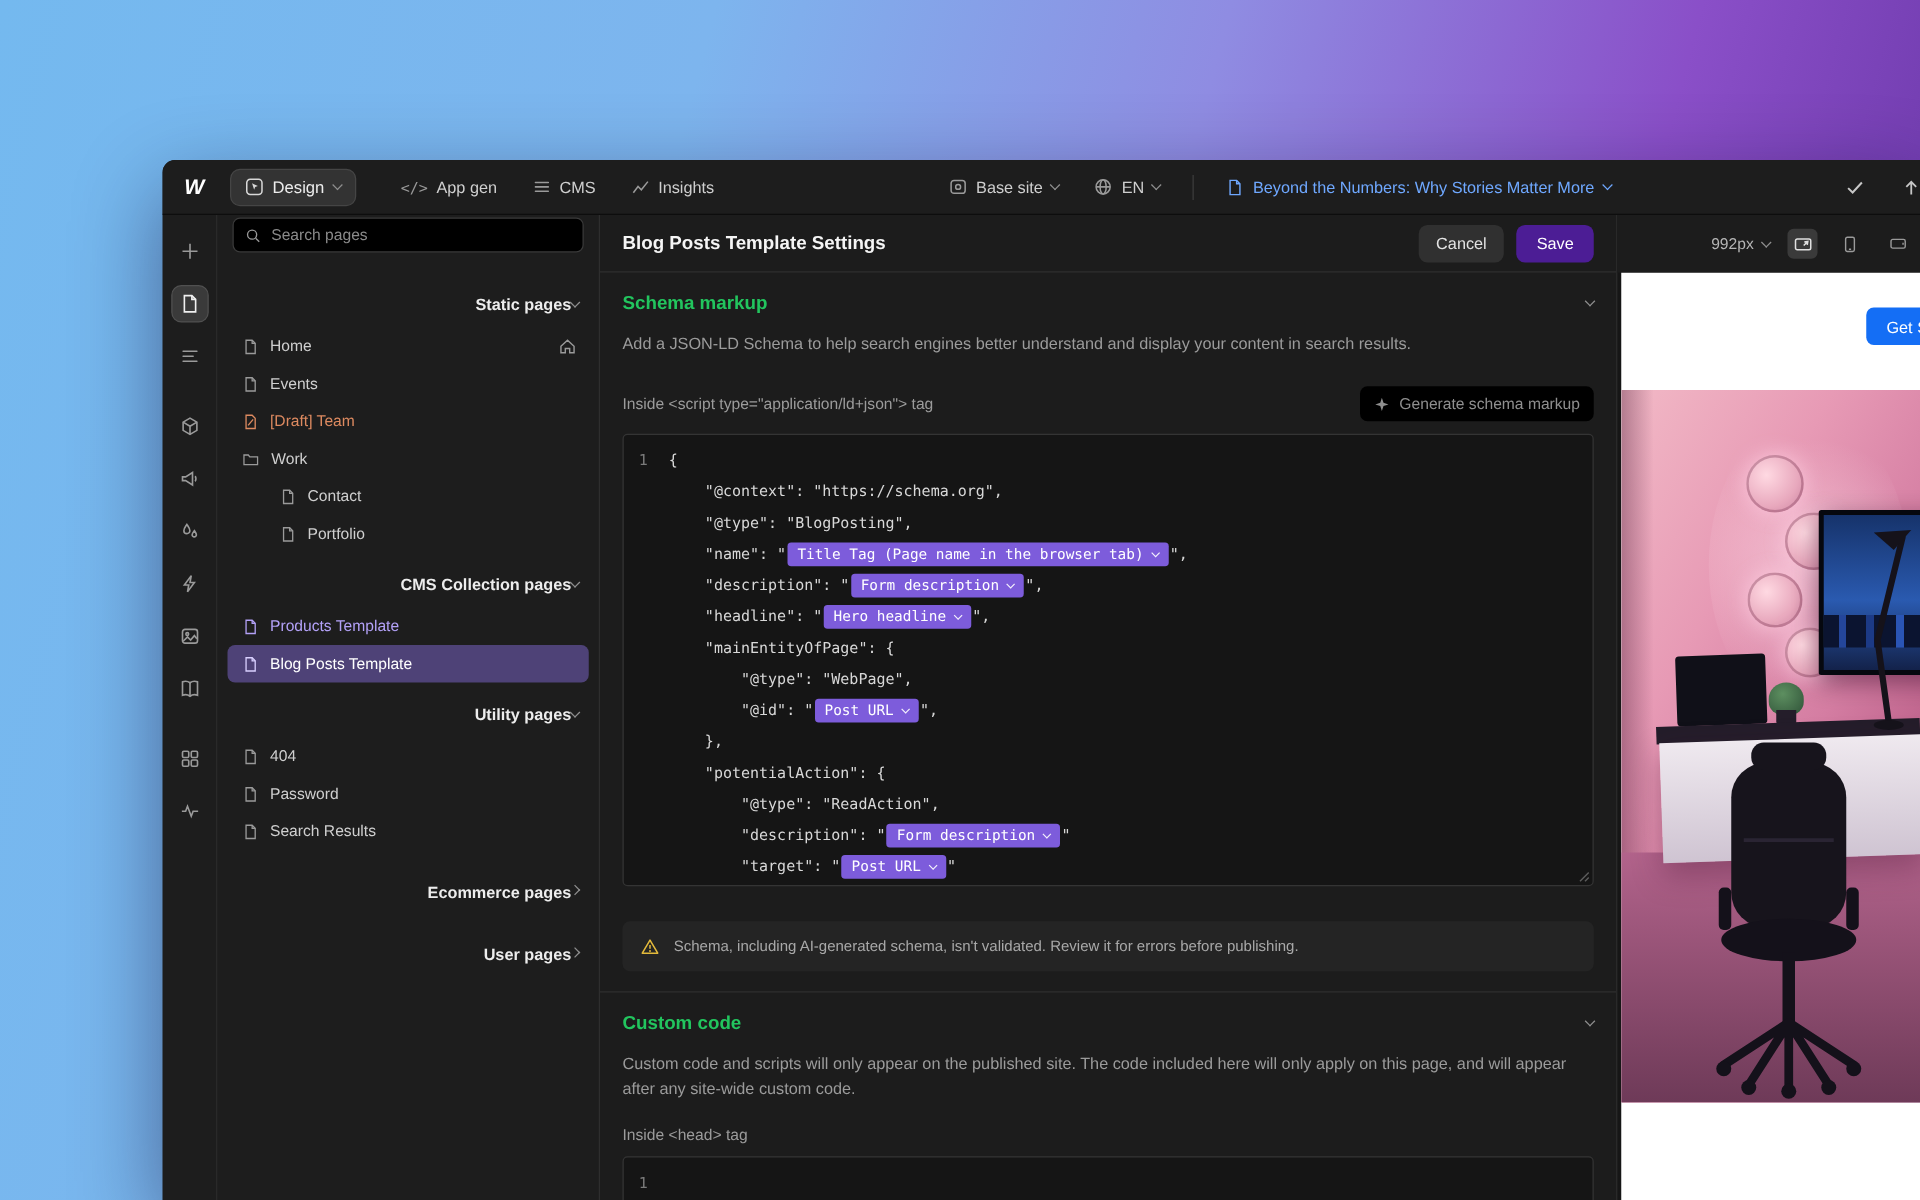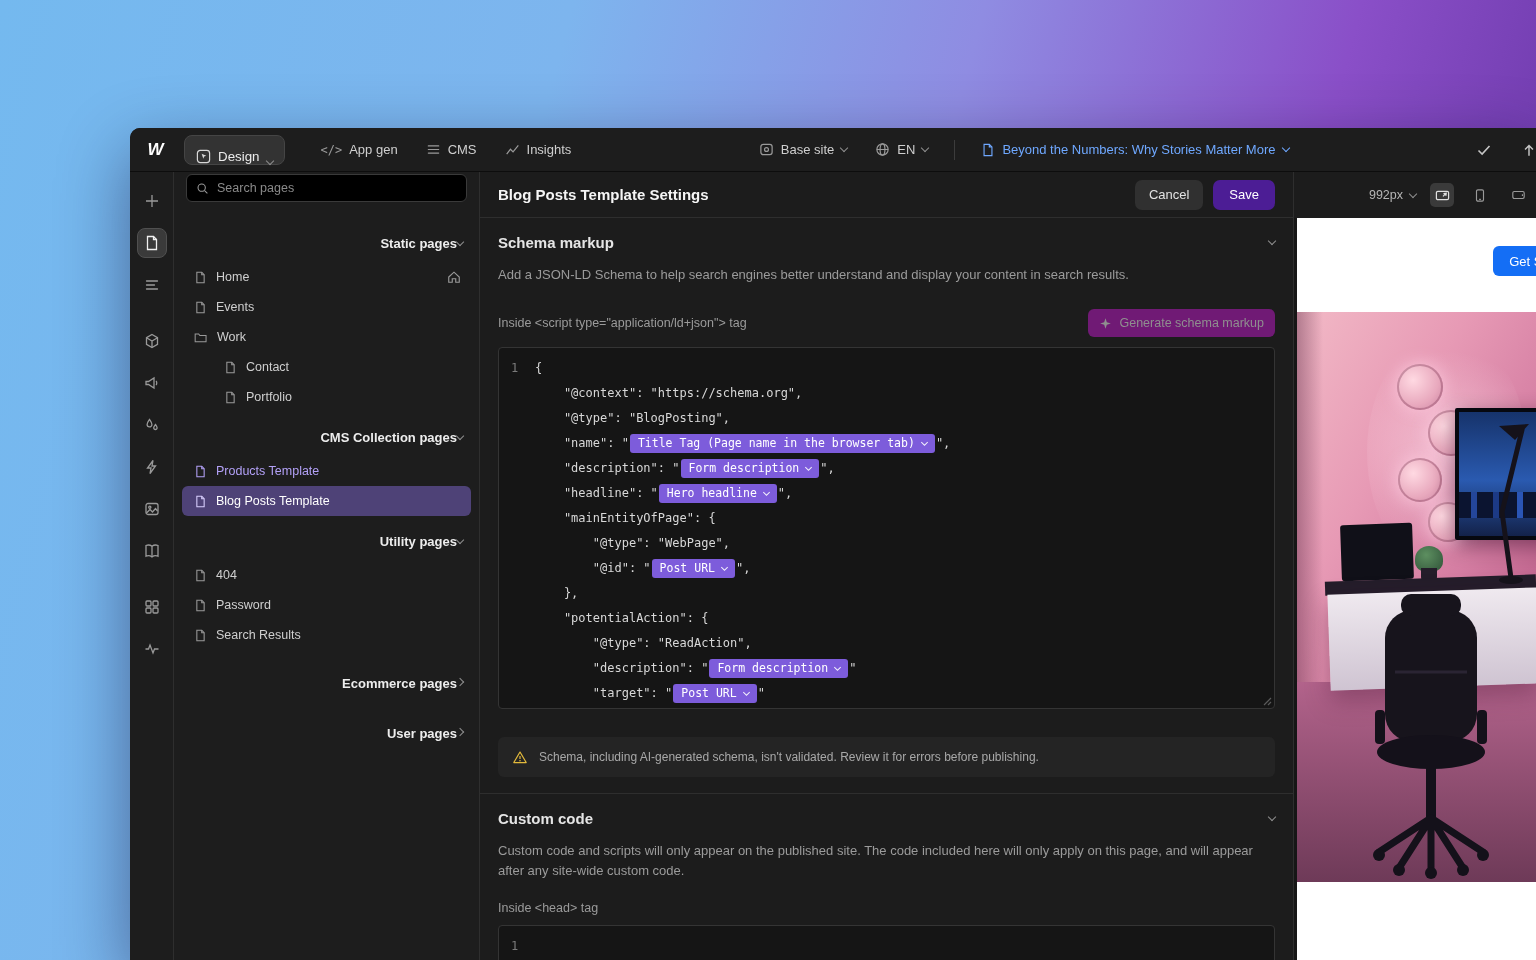--- a/index.html
+++ b/index.html
@@ -14,21 +14,21 @@
     background:#1d1d1d;border-radius:10px 0 0 0;overflow:hidden;
     display:flex;flex-direction:column;box-shadow:0 24px 70px rgba(10,5,40,.45);
   }
   svg{display:block}
   .ic{stroke:#9a9a9a;fill:none;stroke-width:1.3}
   
   .topbar{height:44px;min-height:44px;display:flex;align-items:center;background:#1d1d1d;
     border-bottom:1px solid #0d0d0d;padding:0 12px;gap:0;font-size:13px}
   .logo{width:26px;height:20px;display:flex;align-items:center;justify-content:center;margin-right:16px;
     color:#fff;font-weight:bold;font-style:italic;font-size:17px;letter-spacing:-1px}
-  .design-btn{display:flex;align-items:flex-end;gap:7px;background:#333;border:1px solid #454545;
+  .design-btn{display:flex;align-items:center;gap:7px;background:#333;border:1px solid #454545;
     border-radius:8px;height:30px;padding:0 11px;color:#ececec;margin-right:22px;cursor:default}
   .tb-item{display:flex;align-items:center;gap:7px;color:#cfcfcf;margin:0 14px;white-space:nowrap}
   .tb-item.codeic{font-family:"DejaVu Sans Mono",monospace;font-size:12px}
   .chev{display:inline-block;width:6px;height:6px;border-right:1.5px solid #8f8f8f;border-bottom:1.5px solid #8f8f8f;
     transform:rotate(45deg);margin-top:-3px}
   .chev.right{transform:rotate(-45deg)}
   .tb-divider{width:1px;height:20px;background:#3c3c3c;margin:0 12px}
   .page-link{color:#6fa8ff}
   .page-link .chev{border-color:#6fa8ff}
   .spacer{flex:1}
@@ -68,25 +68,25 @@
     padding:0 18px;border-bottom:1px solid #2e2e2e}
   .settings-hdr h1{font-size:15px;font-weight:bold;color:#f5f5f5}
   .hdr-actions{display:flex;gap:10px}
   .btn-cancel{background:#303030;color:#e3e3e3;border:none;height:30px;border-radius:7px;padding:0 14px;font-size:13px;
     font-family:"Liberation Sans",sans-serif}
   .btn-save{background:#4c1d95;color:#fff;border:none;height:30px;border-radius:7px;padding:0 16px;font-size:13px;
     font-family:"Liberation Sans",sans-serif}
   .settings-body{flex:1;padding:0 18px;overflow:hidden}
   .sec{padding-top:16px}
   .sec-title-row{display:flex;align-items:center;justify-content:space-between}
-  .sec-title-row h2{font-size:15px;font-weight:bold;color:#e5e5e5}
+  .sec-title-row h2{font-size:15px;font-weight:bold;color:#22c55e}
   .desc{margin-top:14px;font-size:13px;color:#9b9b9b;line-height:20px;max-width:780px}
   .inside-row{margin-top:24px;display:flex;align-items:center;justify-content:space-between}
   .inside-label{font-size:12.5px;color:#9b9b9b}
-  .gen-btn{display:flex;align-items:center;gap:7px;background:#701a75;border:none;color:#8f8f8f;height:28px;
+  .gen-btn{display:flex;align-items:center;gap:7px;background:#000000;border:none;color:#8f8f8f;height:28px;
     border-radius:6px;padding:0 11px;font-size:12.5px;font-family:"Liberation Sans",sans-serif}
   .editor{margin-top:10px;height:362px;background:#151515;border:1px solid #343434;border-radius:4px;
     display:flex;font-family:"DejaVu Sans Mono",monospace;font-size:12px;position:relative;overflow:hidden}
   .editor.small{height:52px}
   .gutter{width:30px;padding:8px 0 0 12px;color:#7a7a7a}
   .gutter span{line-height:25px}
   .code{flex:1;padding:8px 8px 0 6px;color:#d8d8d8}
   .code-line{line-height:25px;white-space:pre;display:flex;align-items:center}
   .code-line > span{white-space:pre}
   .pill{display:inline-flex;align-items:center;gap:7px;background:#7d5cdb;color:#fff;border-radius:3px;
@@ -332,20 +332,27 @@
             </svg>
         </span>
       </div>
       <div class="page-row">
         <svg width="13" height="13" viewBox="0 0 16 16">
             <path class="ic" d="M3.5 1.5h6l3 3v10h-9z"></path>
             <path class="ic" d="M9.5 1.5v3h3"></path>
           </svg>
         <span>Events</span>
       </div>
+      <div class="page-row draft">
+        <svg width="13" height="13" viewBox="0 0 16 16">
+            <path class="ic" d="M3.5 1.5h6l3 3v10h-9z"></path>
+            <path class="ic" d="M5.5 11.5l5-6"></path>
+          </svg>
+        <span>[Draft] Team</span>
+      </div>
       <div class="page-row">
         <svg width="14" height="13" viewBox="0 0 18 16">
             <path class="ic" d="M1.5 3.5h4.5l1.5 2h8v8h-14z"></path>
           </svg>
         <span>Work</span>
       </div>
       <div class="page-row indent">
         <svg width="13" height="13" viewBox="0 0 16 16">
             <path class="ic" d="M3.5 1.5h6l3 3v10h-9z"></path>
             <path class="ic" d="M9.5 1.5v3h3"></path>

